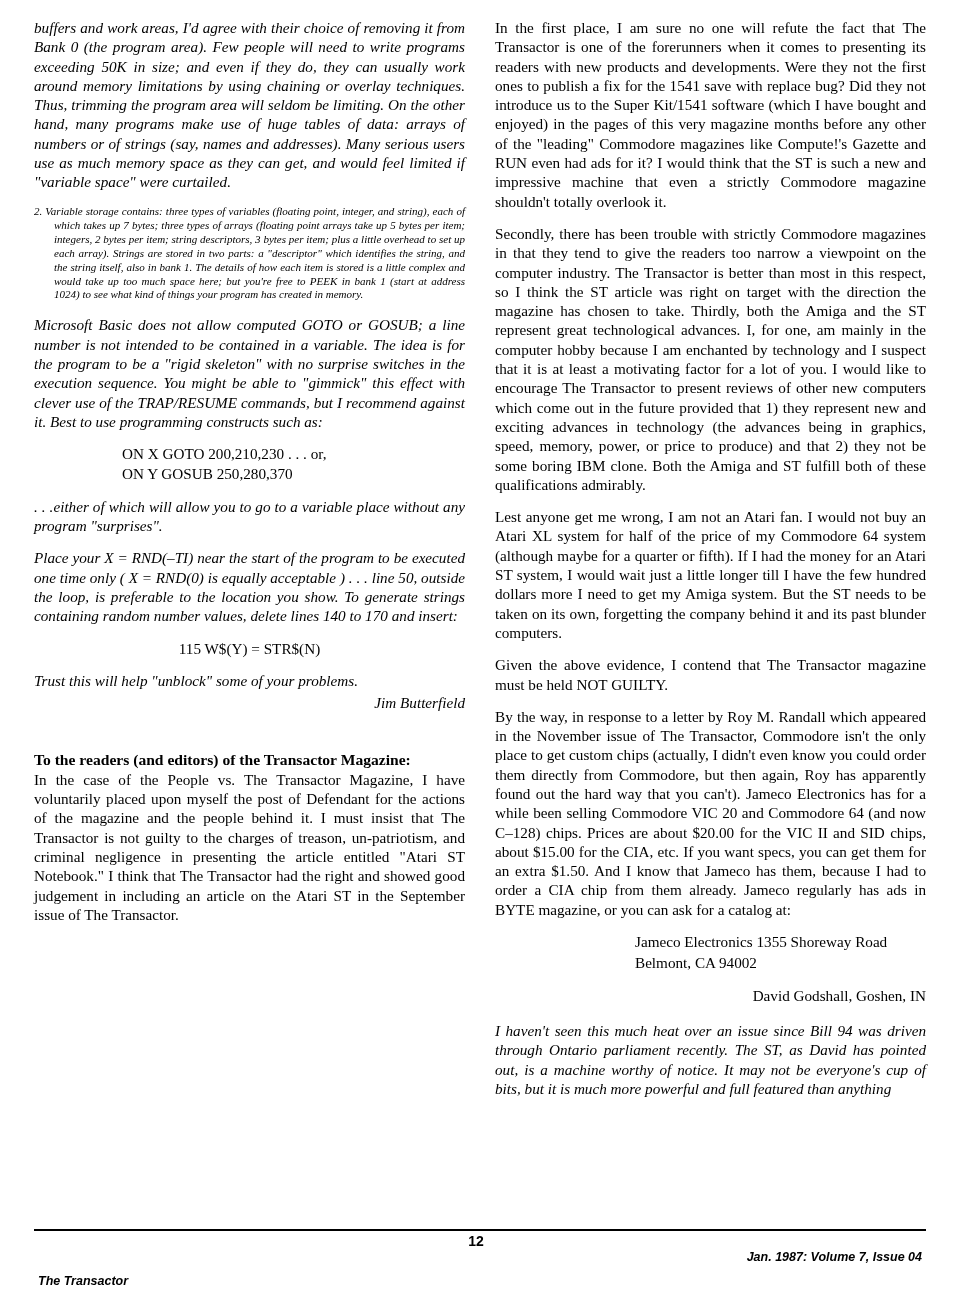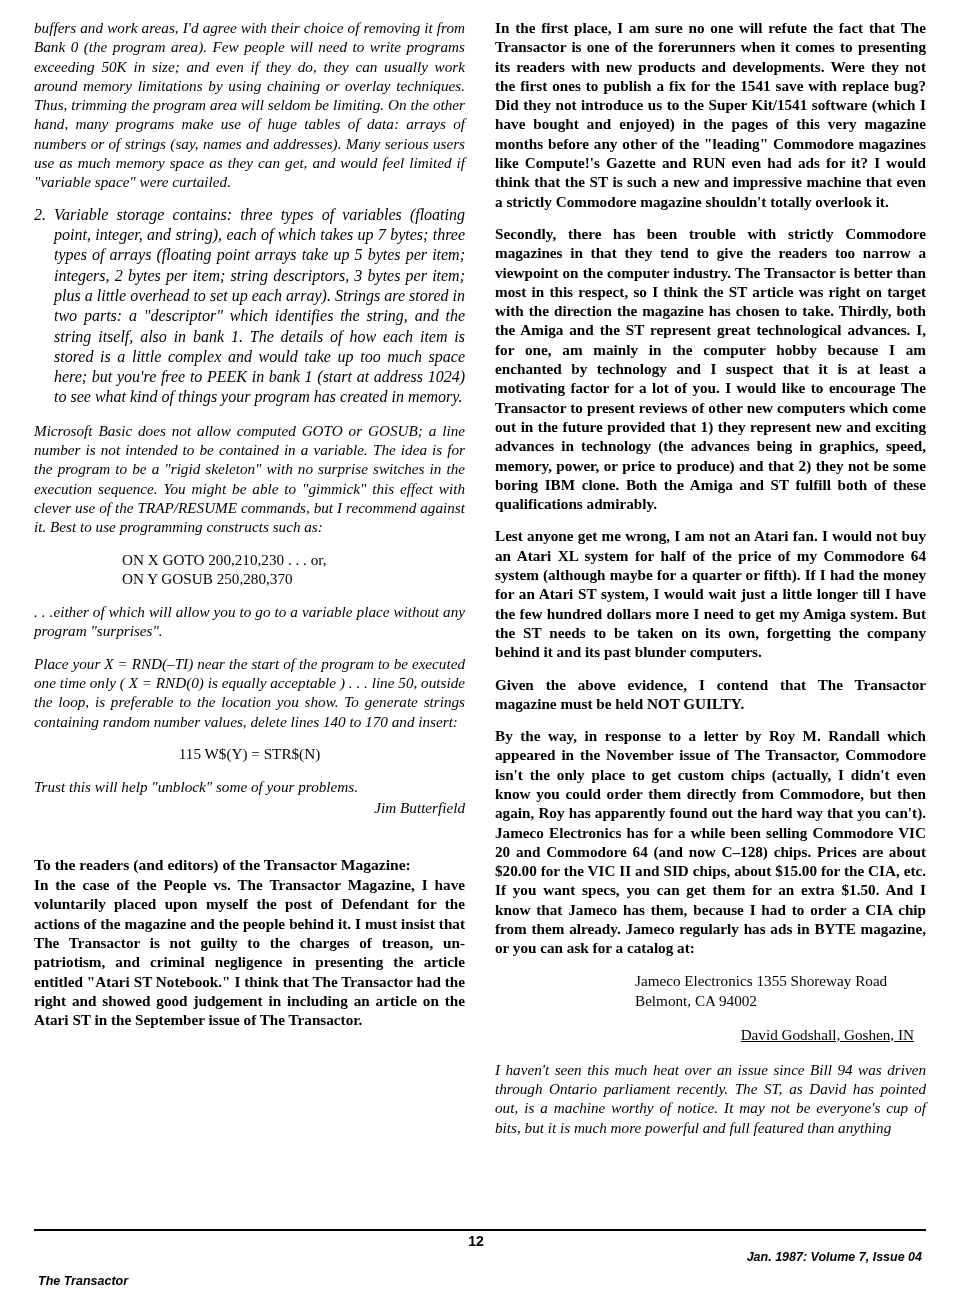--- a/index.html
+++ b/index.html
@@ -44,21 +44,21 @@
   .ital {
     font-style: italic;
   }
   .numlist {
     margin: 0 0 13px 0;
     padding: 0;
     list-style: none;
   }
   .numlist li {
     font-style: italic;
-    font-size: 16px;
+    font-size: 11px;
     line-height: 1.27;
     text-align: justify;
     padding-left: 20px;
     text-indent: -20px;
     margin-bottom: 13px;
   }
   .code {
     font-family: "Liberation Serif", serif;
     font-size: 15.2px;
     line-height: 1.3;
@@ -72,32 +72,30 @@
   }
   .sig {
     text-align: right;
     font-style: italic;
     font-size: 15.2px;
     margin: -8px 0 16px 0;
   }
   .sig-plain {
     text-align: right;
     font-size: 15.2px;
-    margin: 4px 12px 16px 0;
-    text-decoration: underline;
+    margin: 4px 0 16px 0;
   }
   .letter-head {
     font-weight: bold;
     font-size: 15.6px;
     margin: 0;
     line-height: 1.3;
   }
   .roman p {
     font-style: normal;
-    font-weight: bold;
   }
   .addr {
     font-size: 15.2px;
     line-height: 1.35;
     margin: 0 0 14px 0;
     padding-left: 140px;
   }
   .spacer-top {
     height: 22px;
   }

